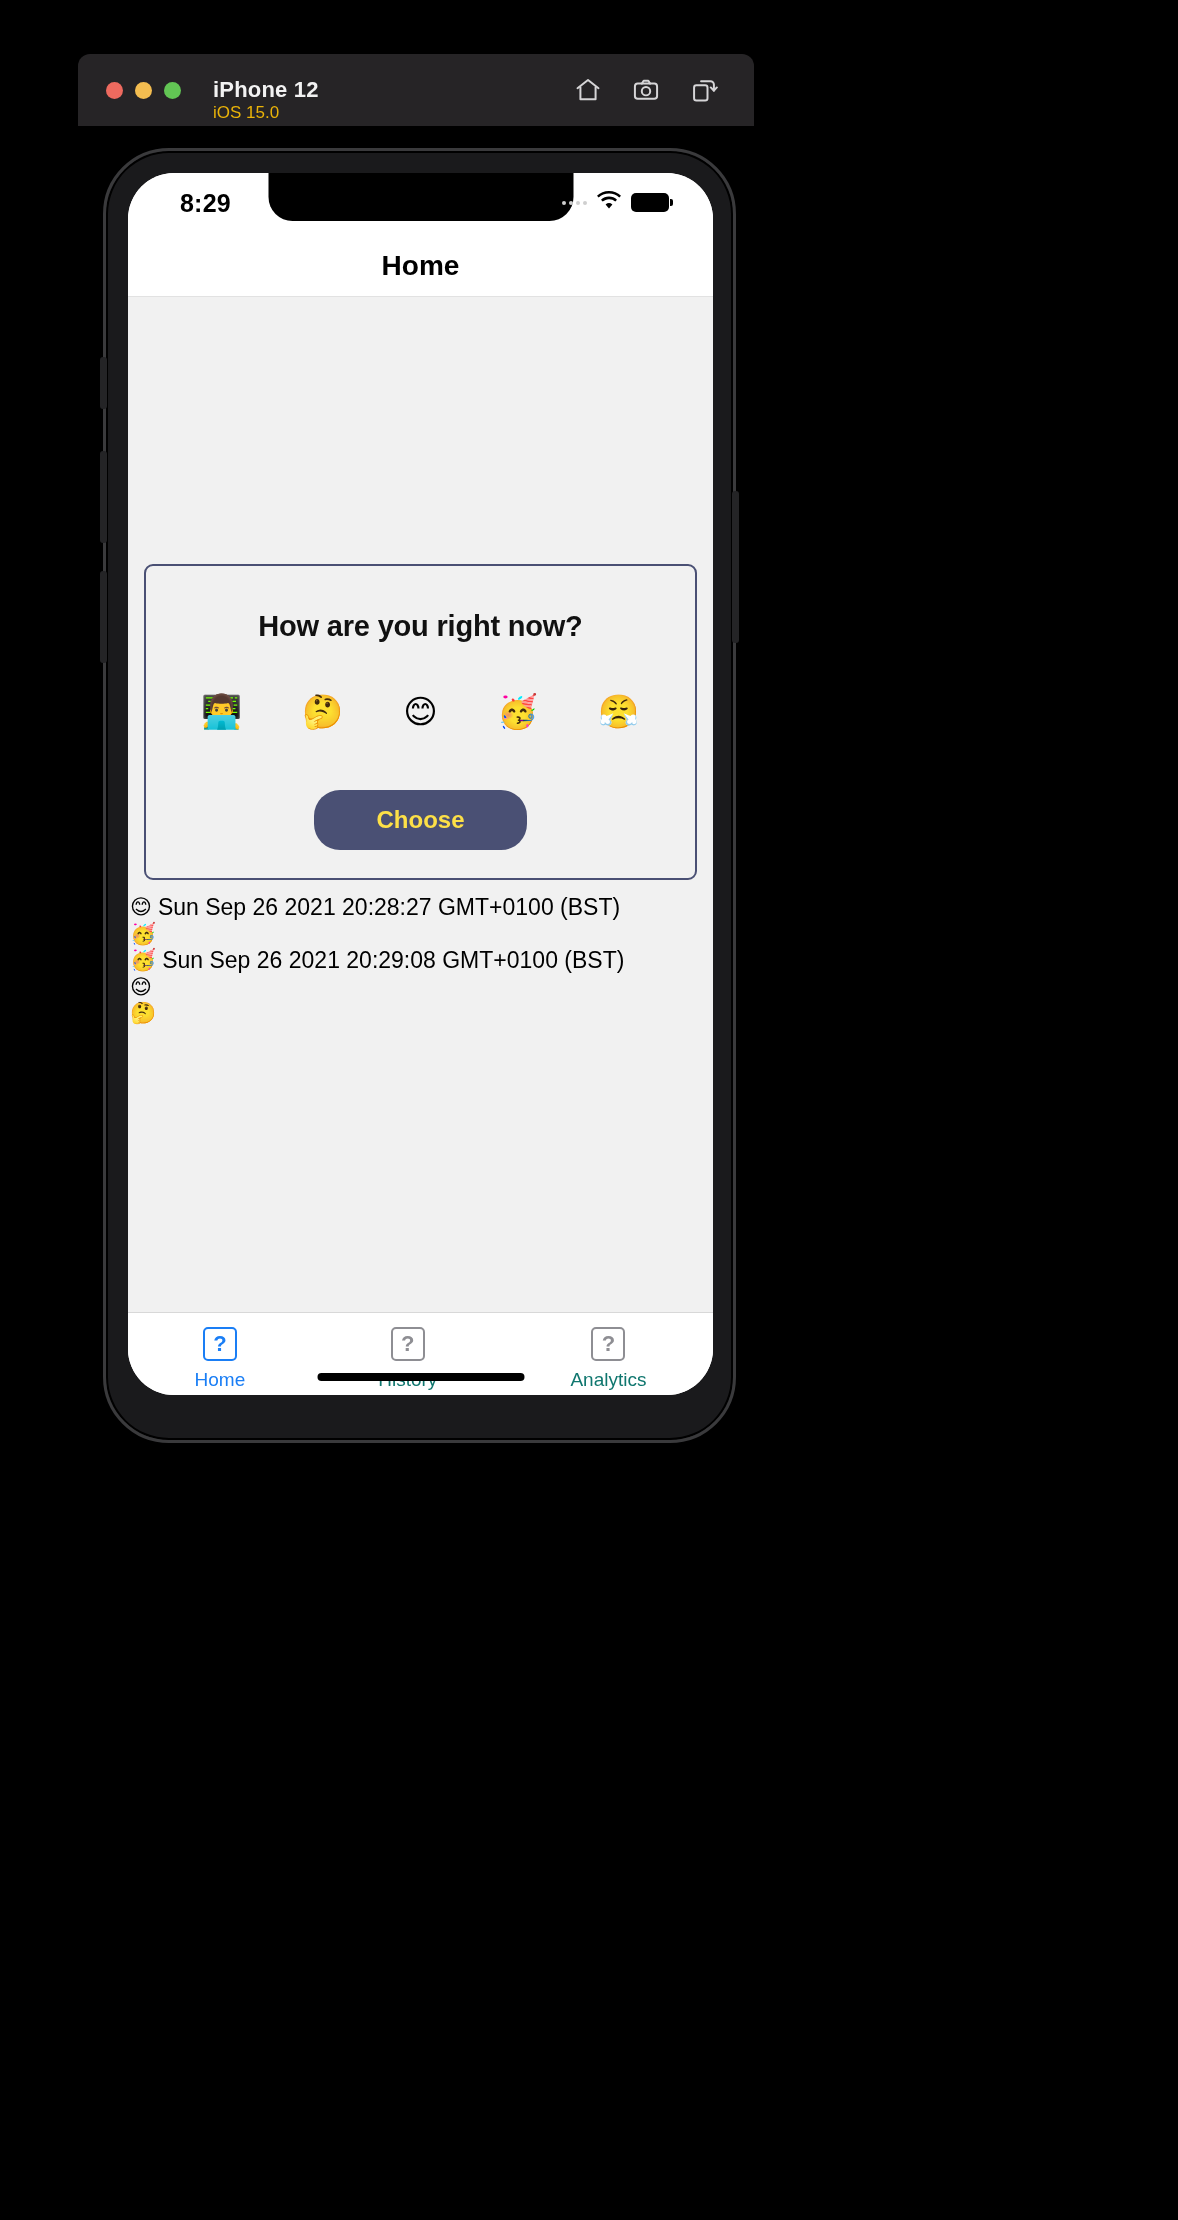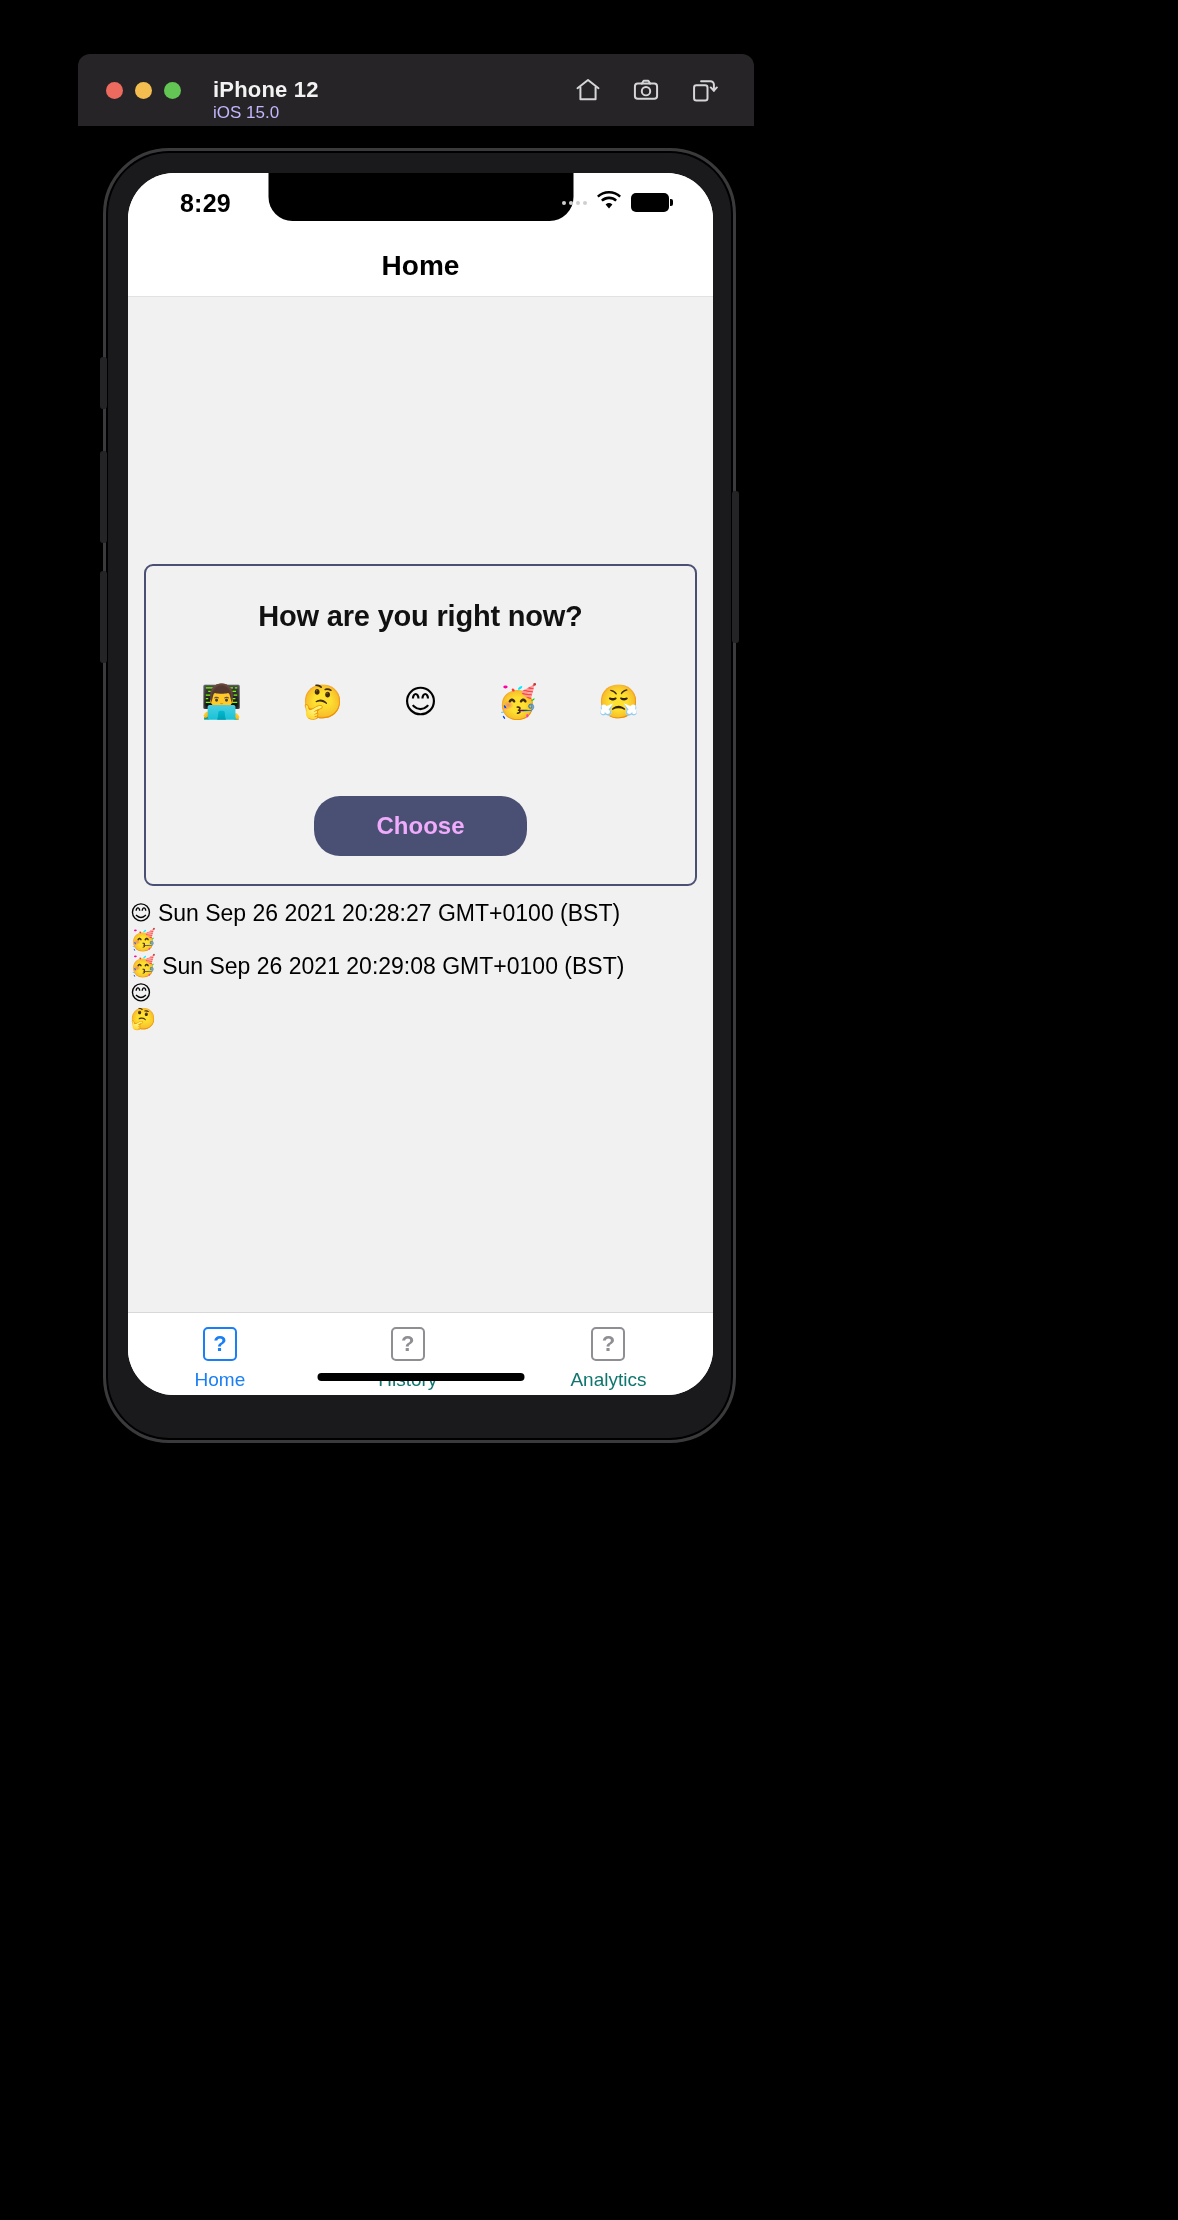--- a/index.html
+++ b/index.html
@@ -20,21 +20,21 @@
     display: flex; align-items: center;
   }
   .traffic { display: flex; align-items: center; gap: 12px; margin-left: 28px; }
   .dot { width: 17px; height: 17px; border-radius: 50%; }
   .dot.red { background: #ed6a5f; }
   .dot.yellow { background: #f4bd50; }
   .dot.green { background: #62c554; }
 
   .sim-titletext { margin-left: 32px; display: flex; flex-direction: column; justify-content: space-between; margin-top: 20px; }
   .sim-name { color: #f2f2f2; font-size: 22px; font-weight: bold; line-height: 1.15; letter-spacing: .2px; }
-  .sim-os { color: #c4b5fd; font-size: 17px; line-height: 1.25; }
+  .sim-os { color: #eab308; font-size: 17px; line-height: 1.25; }
 
   .sim-actions { margin-left: auto; margin-right: 36px; display: flex; align-items: center; gap: 30px; }
   .sim-actions svg { display: block; }
 
   
   .phone {
     position: absolute; left: 103px; top: 148px;
     width: 633px; height: 1295px;
     background: #1a1a1c;
     border-radius: 66px;
@@ -97,44 +97,43 @@
     height: 1015px; background: #f1f1f1;
     position: relative; display: flex; flex-direction: column;
   }
   .spacer-top { height: 267px; }
 
   .survey-card {
     margin: 0 16px;
     border: 2px solid #4a5074;
     border-radius: 9px;
     background: #f1f1f1;
-    padding: 34px 0 28px;
+    padding: 44px 0 28px;
   }
   .survey-title {
     text-align: center; font-size: 29px; font-weight: bold; color: #111;
     letter-spacing: -.2px;
   }
   .emoji-row {
     display: flex; justify-content: space-around; align-items: center;
     margin: 52px 26px 0;
   }
   .emoji-opt {
     font-size: 33px; line-height: 1;
     font-family: "DejaVu Sans", sans-serif;
     cursor: pointer;
   }
   .choose-wrap { display: flex; justify-content: center; margin-top: 62px; }
   .choose-btn {
-    background: #4a5074; color: #f0abfc;
+    background: #4a5074; color: #fde047;
     border: none; border-radius: 26px;
     font-size: 24px; font-weight: bold;
     padding: 16px 62px;
     font-family: "Liberation Sans", sans-serif;
     cursor: pointer;
-    margin-top: 16px;
   }
 
   .history-list { margin-top: 14px; padding-left: 2px; }
   .history-item {
     display: flex; align-items: center; gap: 6px;
     font-size: 23px; color: #000; line-height: 1.12;
     padding: 1px 0;
     white-space: nowrap;
   }
   .history-item .he { font-family: "DejaVu Sans", sans-serif; font-size: 21px; }

